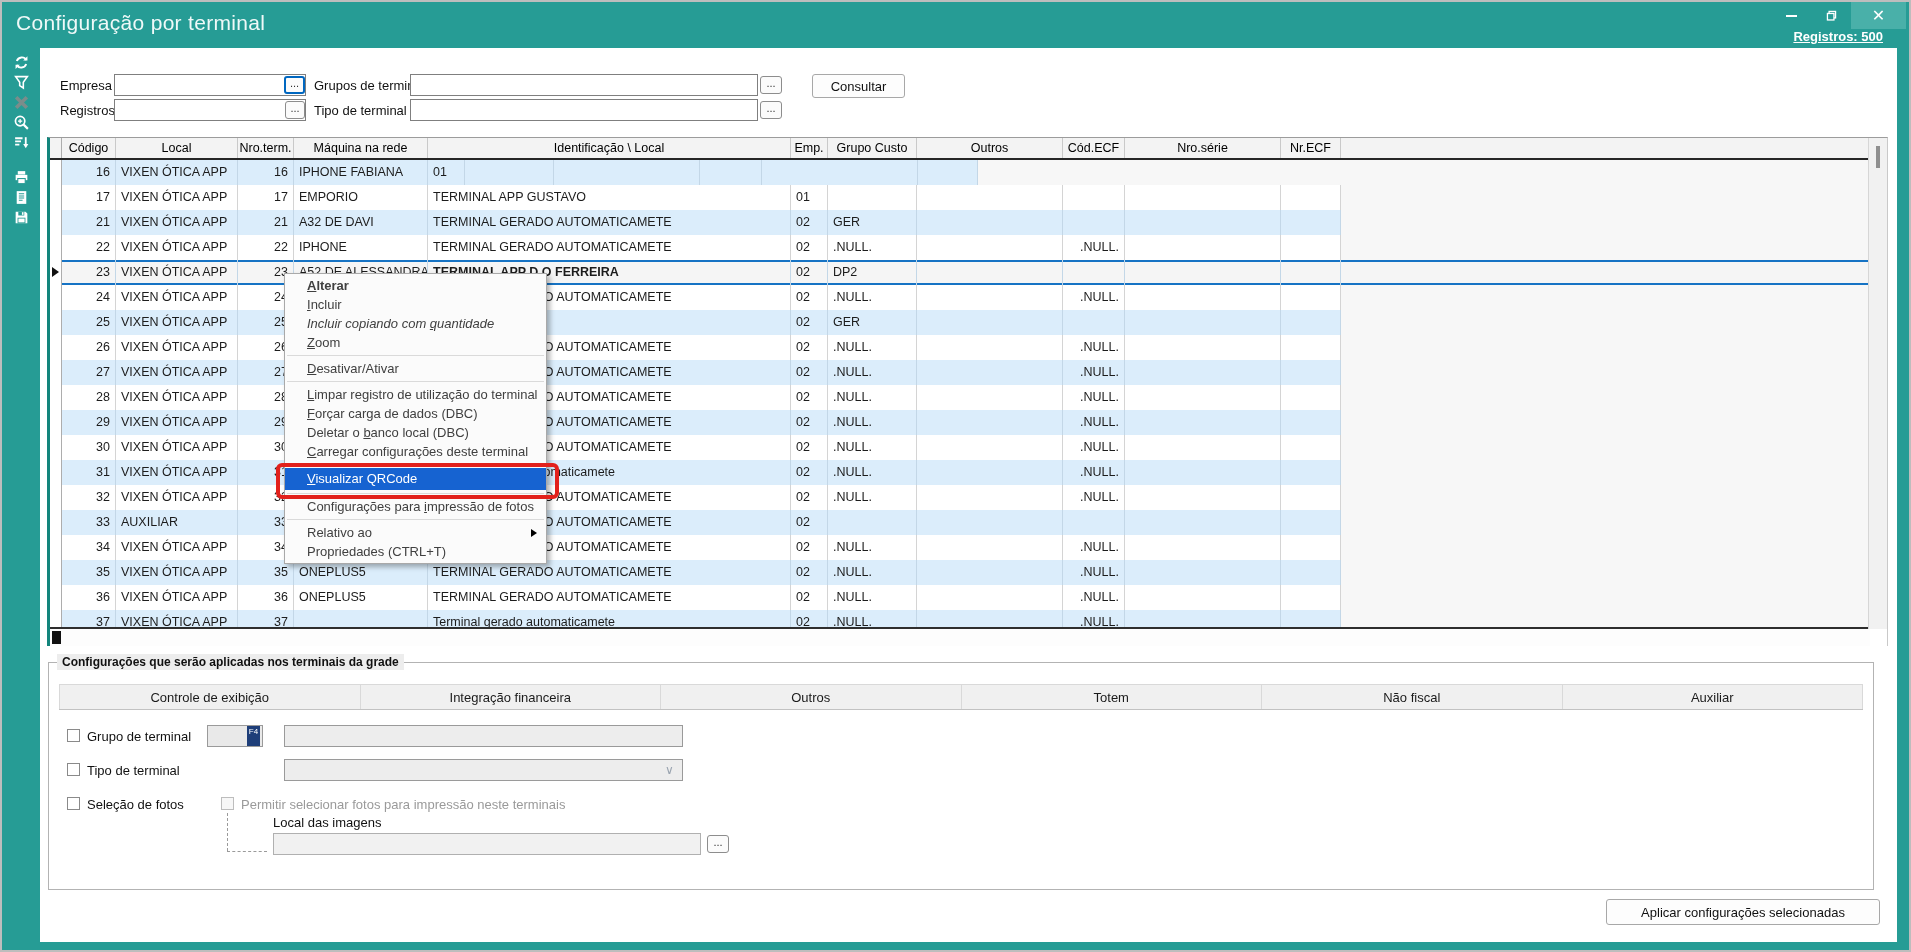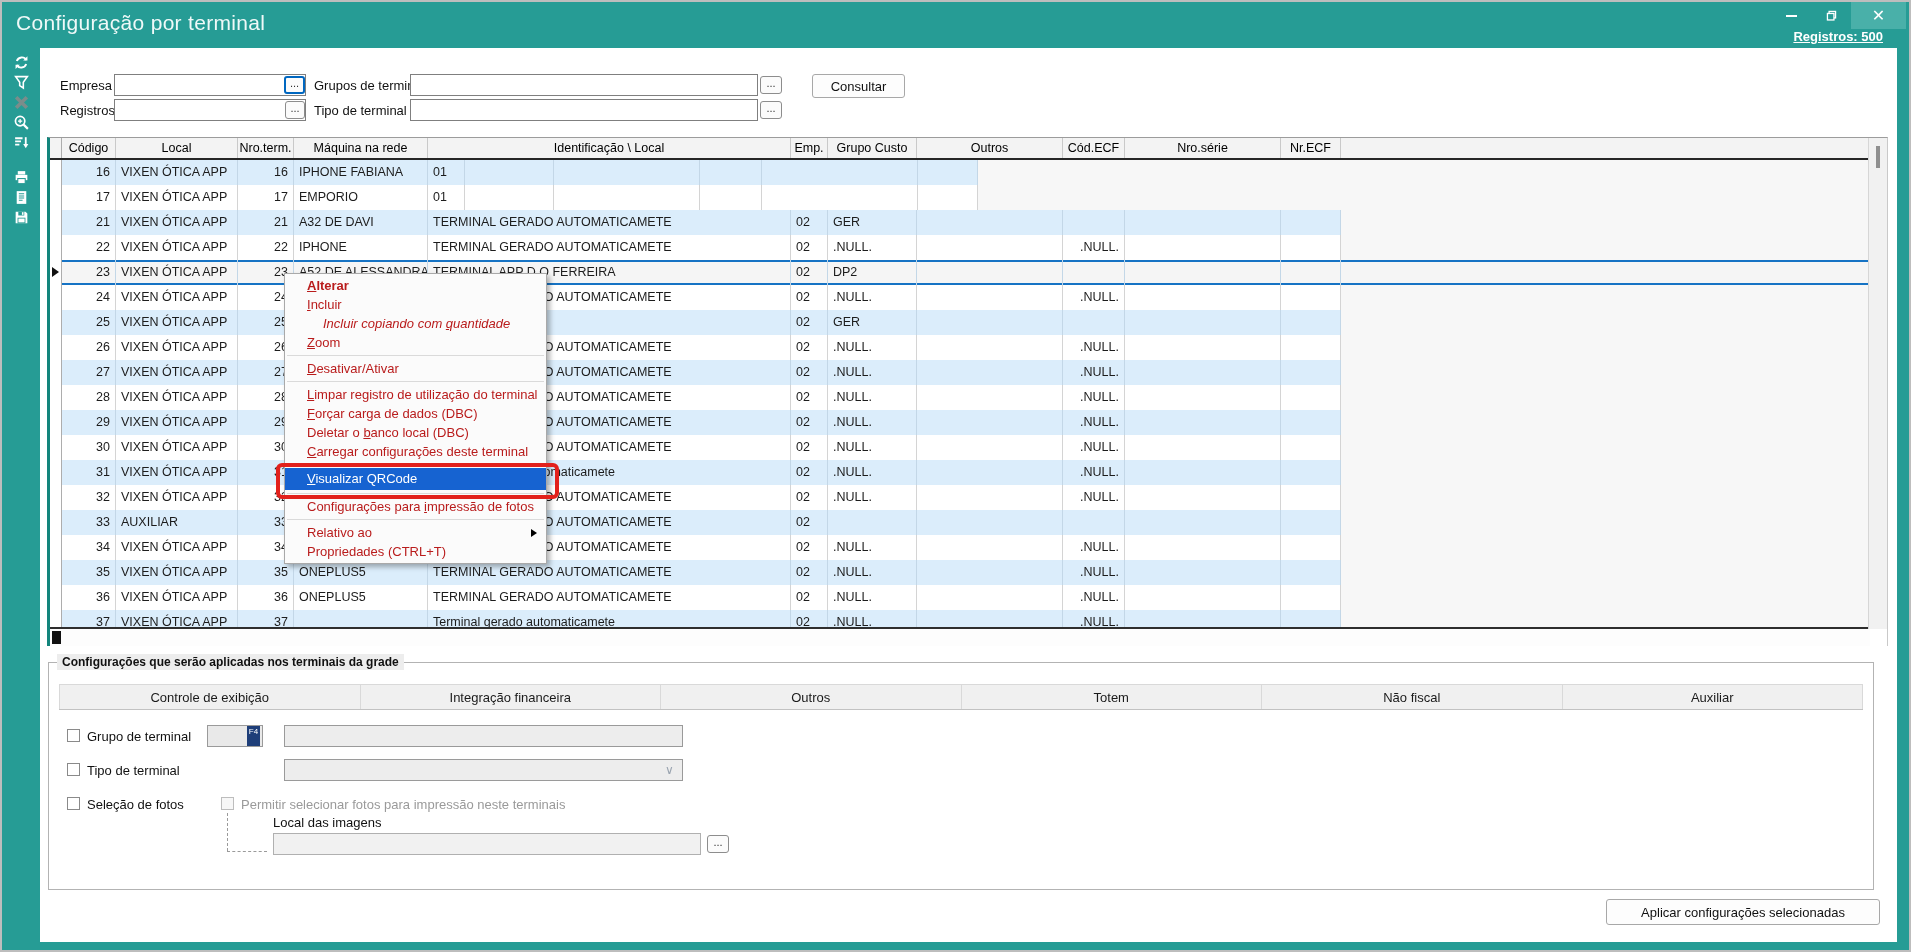--- a/index.html
+++ b/index.html
@@ -45,23 +45,23 @@
           border-top:5px solid transparent;border-bottom:5px solid transparent;}
   .gfill{flex:1;background:#f7f7f7;}
   .sel .gfill{background:transparent;}
   .hscroll{position:absolute;left:0;bottom:0;height:17px;width:1820px;background:#fdfdfd;border-top:2px solid #2e2e2e;}
   .hthumb{position:absolute;left:2px;top:2px;width:9px;height:13px;background:#111;}
   .vscroll{position:absolute;right:0;top:0;bottom:17px;width:18px;background:#f1f1f1;border-left:1px solid #d6d6d6;}
   .vthumb{position:absolute;right:7px;top:8px;width:4px;height:22px;background:#8f8f8f;}
   
   #menu{position:absolute;left:282px;top:271px;width:263px;background:#FBFBFB;border:1px solid #a9a9a9;
         box-shadow:3px 3px 5px rgba(0,0,0,.30);padding:2px 0;z-index:50;box-sizing:border-box;}
-  .mi{height:19px;line-height:19px;padding-left:22px;font-size:13px;color:#b91c1c;position:relative;white-space:nowrap;}
+  .mi{height:19px;line-height:19px;padding-left:22px;font-size:13px;color:#404040;position:relative;white-space:nowrap;}
   .mi.bold{font-weight:bold;}
-  .mi.it{font-style:italic;margin-left:16px;}
+  .mi.it{font-style:italic;}
   .mi.hl{background:#1663D1;color:#fff;height:22px;line-height:22px;}
   .msep{height:1px;background:#dadada;margin:3px 2px;}
   .arrow{position:absolute;right:9px;top:50%;transform:translateY(-50%);width:0;height:0;
          border-left:6px solid #000;border-top:4px solid transparent;border-bottom:4px solid transparent;}
   #qr-annotation{position:absolute;border:4px solid #E2211C;border-radius:6px;z-index:60;pointer-events:none;}
   
   #groupbox{position:absolute;left:8px;top:614px;width:1826px;height:228px;border:1px solid #b3b3b3;box-sizing:border-box;}
   .legend{position:absolute;top:-9px;left:8px;background:#ededed;padding:1px 5px;font-size:12px;font-weight:bold;color:#111;}
   #tabs{position:absolute;left:10px;right:10px;top:16px;height:31px;display:flex;align-items:flex-end;}
   .tab{flex:1;height:26px;line-height:26px;text-align:center;font-size:13px;background:#f0f0f0;
@@ -204,20 +204,21 @@
             <div class="gcell" style="width: 156px; text-align: right;"></div>
             <div class="gcell" style="width: 60px; text-align: left;"></div>
             <div class="gcell gfill"></div>
           </div>
           <div class="grow">
             <div class="gut"></div>
             <div class="gcell" style="width: 54px; text-align: right;">17</div>
             <div class="gcell" style="width: 122px; text-align: left;">VIXEN ÓTICA APP</div>
             <div class="gcell" style="width: 56px; text-align: right;">17</div>
             <div class="gcell" style="width: 134px; text-align: left;">EMPORIO</div>
+            <div class="gcell" style="width: 363px; text-align: left;">TERMINAL APP GUSTAVO</div>
             <div class="gcell" style="width: 37px; text-align: left;">01</div>
             <div class="gcell" style="width: 89px; text-align: left;"></div>
             <div class="gcell" style="width: 146px; text-align: left;"></div>
             <div class="gcell" style="width: 62px; text-align: right;"></div>
             <div class="gcell" style="width: 156px; text-align: right;"></div>
             <div class="gcell" style="width: 60px; text-align: left;"></div>
             <div class="gcell gfill"></div>
           </div>
           <div class="grow stripe">
             <div class="gut"></div>
@@ -250,21 +251,21 @@
             <div class="gcell gfill"></div>
           </div>
           <div class="grow stripe sel">
             <div class="gut">
               <div class="marker"></div>
             </div>
             <div class="gcell" style="width: 54px; text-align: right;">23</div>
             <div class="gcell" style="width: 122px; text-align: left;">VIXEN ÓTICA APP</div>
             <div class="gcell" style="width: 56px; text-align: right;">23</div>
             <div class="gcell" style="width: 134px; text-align: left;">A52 DE ALESSANDRA</div>
-            <div class="gcell" style="width: 363px; text-align: left;">TERMINAL APP D.O FERREIRA</div>
+            <div class="gcell" style="width: 363px; text-align: left; font-weight: bold;">TERMINAL APP D.O FERREIRA</div>
             <div class="gcell" style="width: 37px; text-align: left;">02</div>
             <div class="gcell" style="width: 89px; text-align: left;">DP2</div>
             <div class="gcell" style="width: 146px; text-align: left;"></div>
             <div class="gcell" style="width: 62px; text-align: right;"></div>
             <div class="gcell" style="width: 156px; text-align: right;"></div>
             <div class="gcell" style="width: 60px; text-align: left;"></div>
             <div class="gcell gfill"></div>
           </div>
           <div class="grow">
             <div class="gut"></div>

